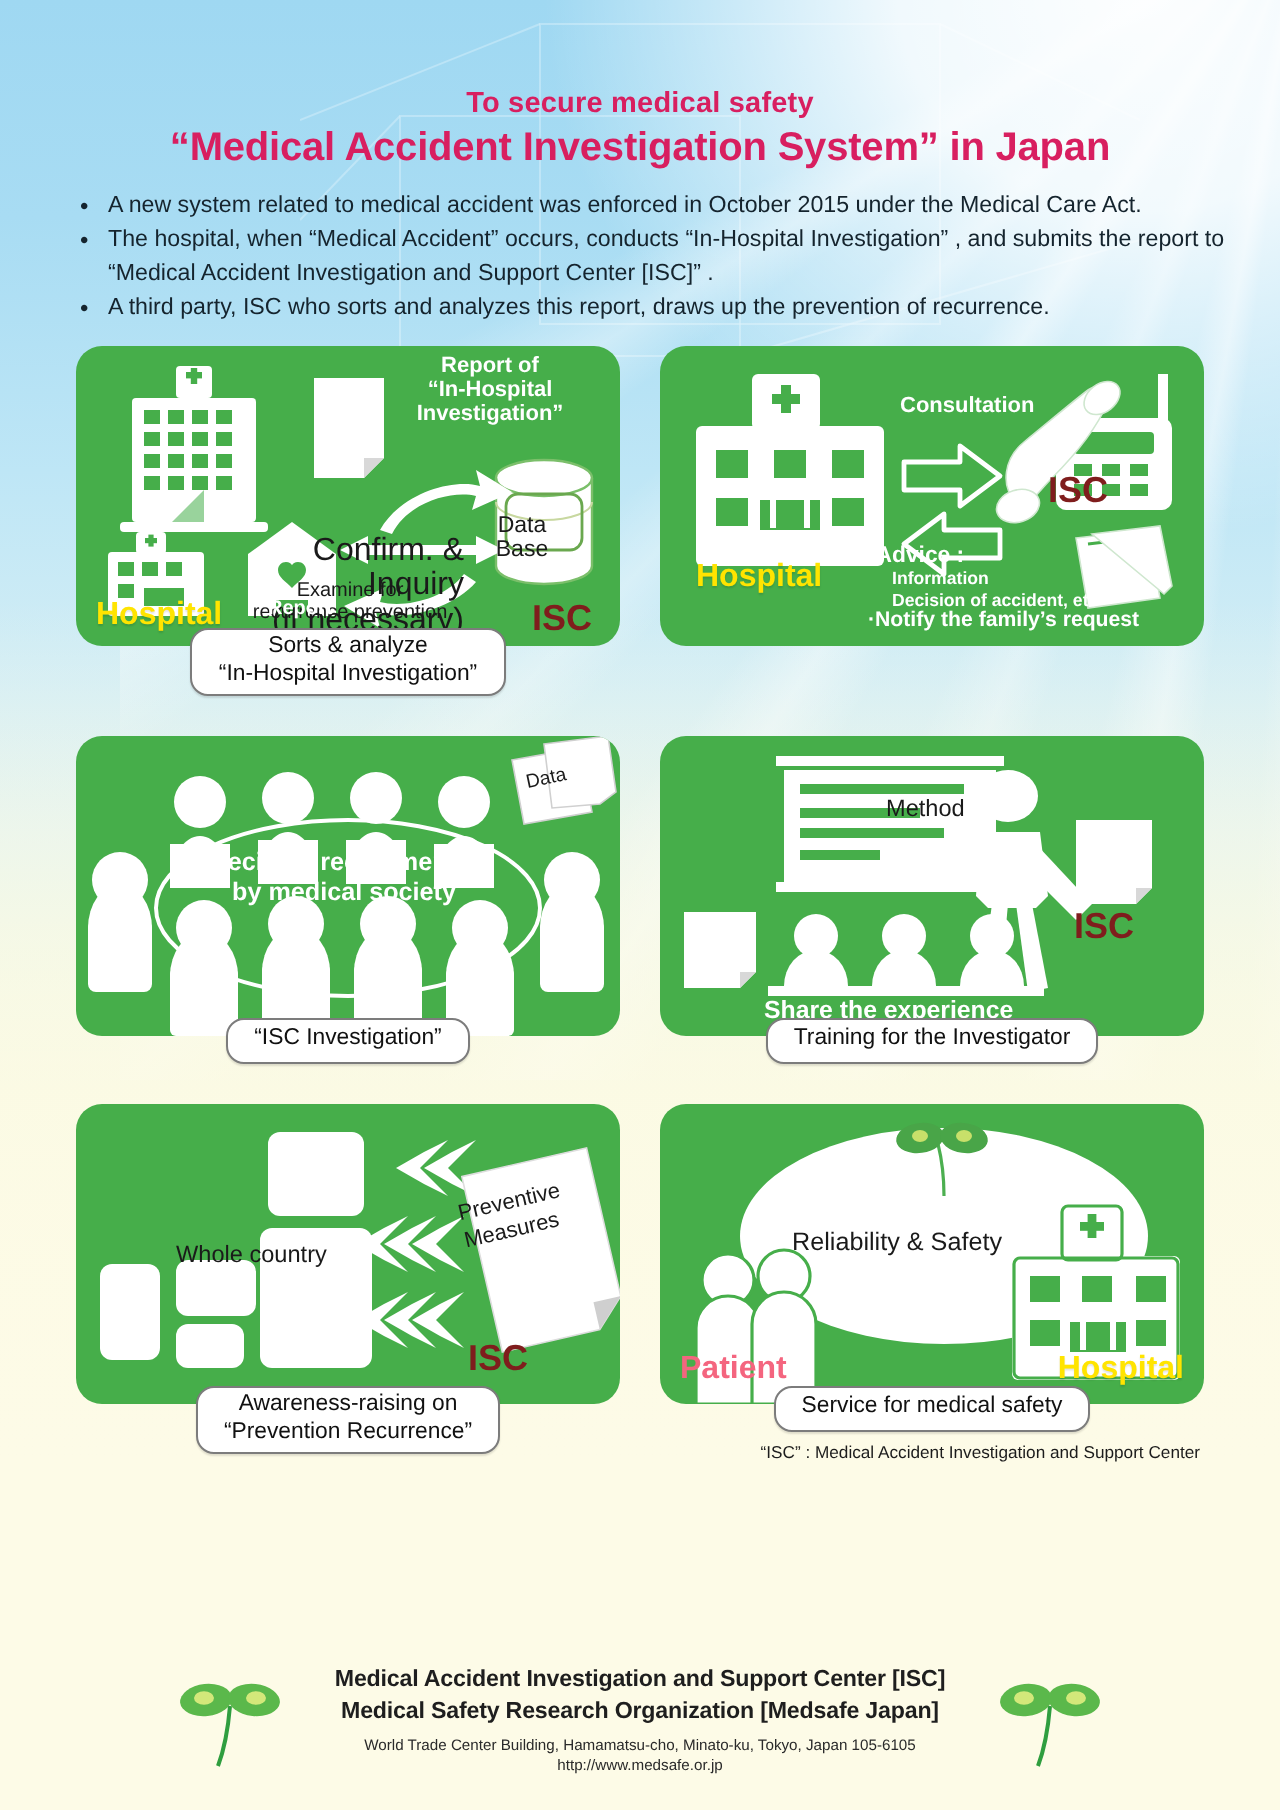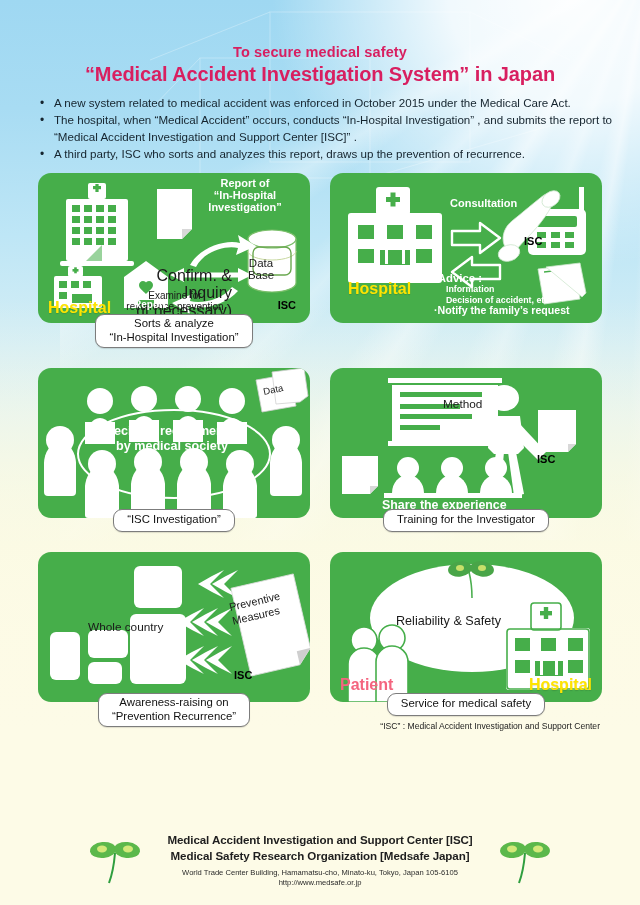--- a/index.html
+++ b/index.html
@@ -82,21 +82,21 @@
     background:#fff; border:1.5px solid #7c7c7c; border-radius:9px;
     font-size:11.4px; color:#111; text-align:center; line-height:1.2;
     padding:3px 13px 4px; box-shadow:0 1px 1px rgba(0,0,0,.12);
     white-space:nowrap;
   }
   .caption.two-line { padding:2px 13px 3px; }
   .footnote { text-align:right; font-size:8.6px; color:#1c1c1c; margin-top:5px; padding-right:2px; }
   
   .lbl { position:absolute; font-weight:bold; }
   .lbl-hospital { color:#ffe400; font-size:16px; text-shadow:0 1px 1px rgba(0,0,0,.12); }
-  .lbl-isc { color:#000000; font-size:11px; }
+  .lbl-isc { color:#7f1d1d; font-size:18px; }
   .lbl-patient { color:#f4657f; font-size:16px; }
   .wtxt { position:absolute; color:#fff; font-weight:bold; }
   .dtxt { position:absolute; color:#1a1a1a; }
   
   .footer { position:absolute; left:0; right:0; bottom:16px; display:flex; align-items:center; justify-content:center; gap:26px; }
   .footer-text { text-align:center; }
   .f1 { font-size:11.6px; font-weight:bold; color:#1e1e1e; line-height:1.35; letter-spacing:-.1px;}
   .f2 { font-size:7.6px; color:#2a2a2a; line-height:1.4; margin-top:4px; }
   svg { display:block; }
 </style>

